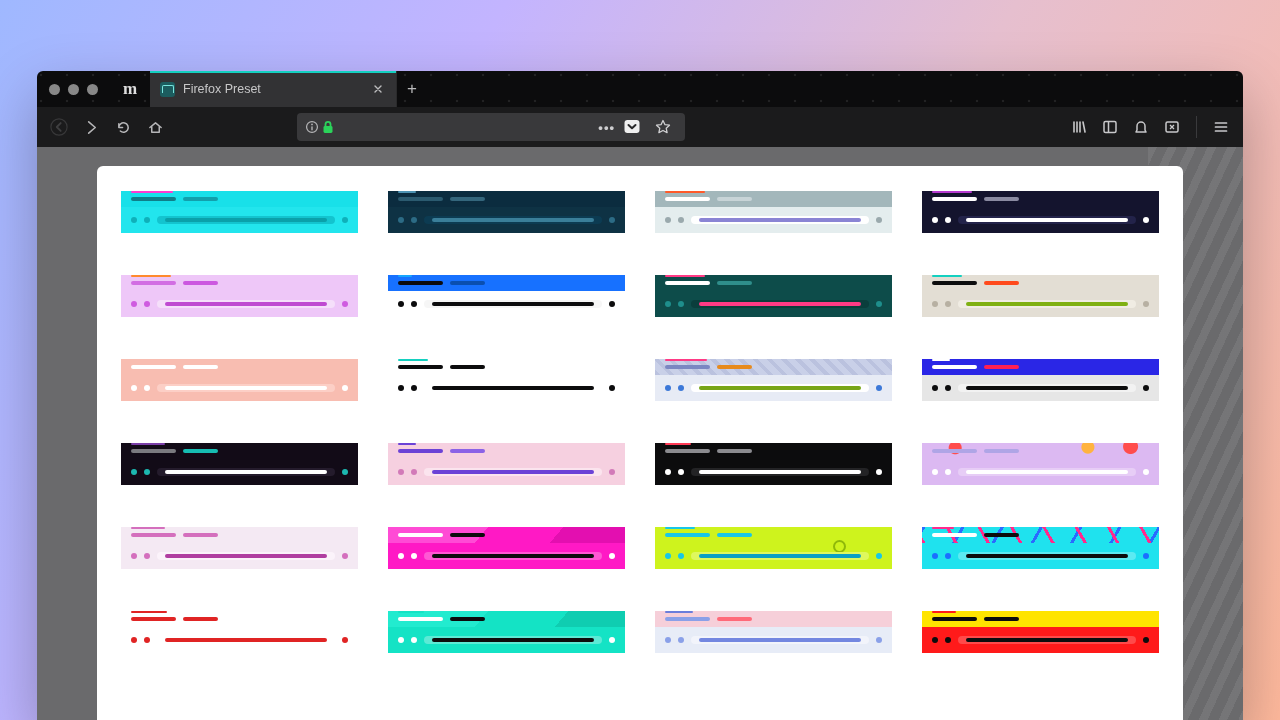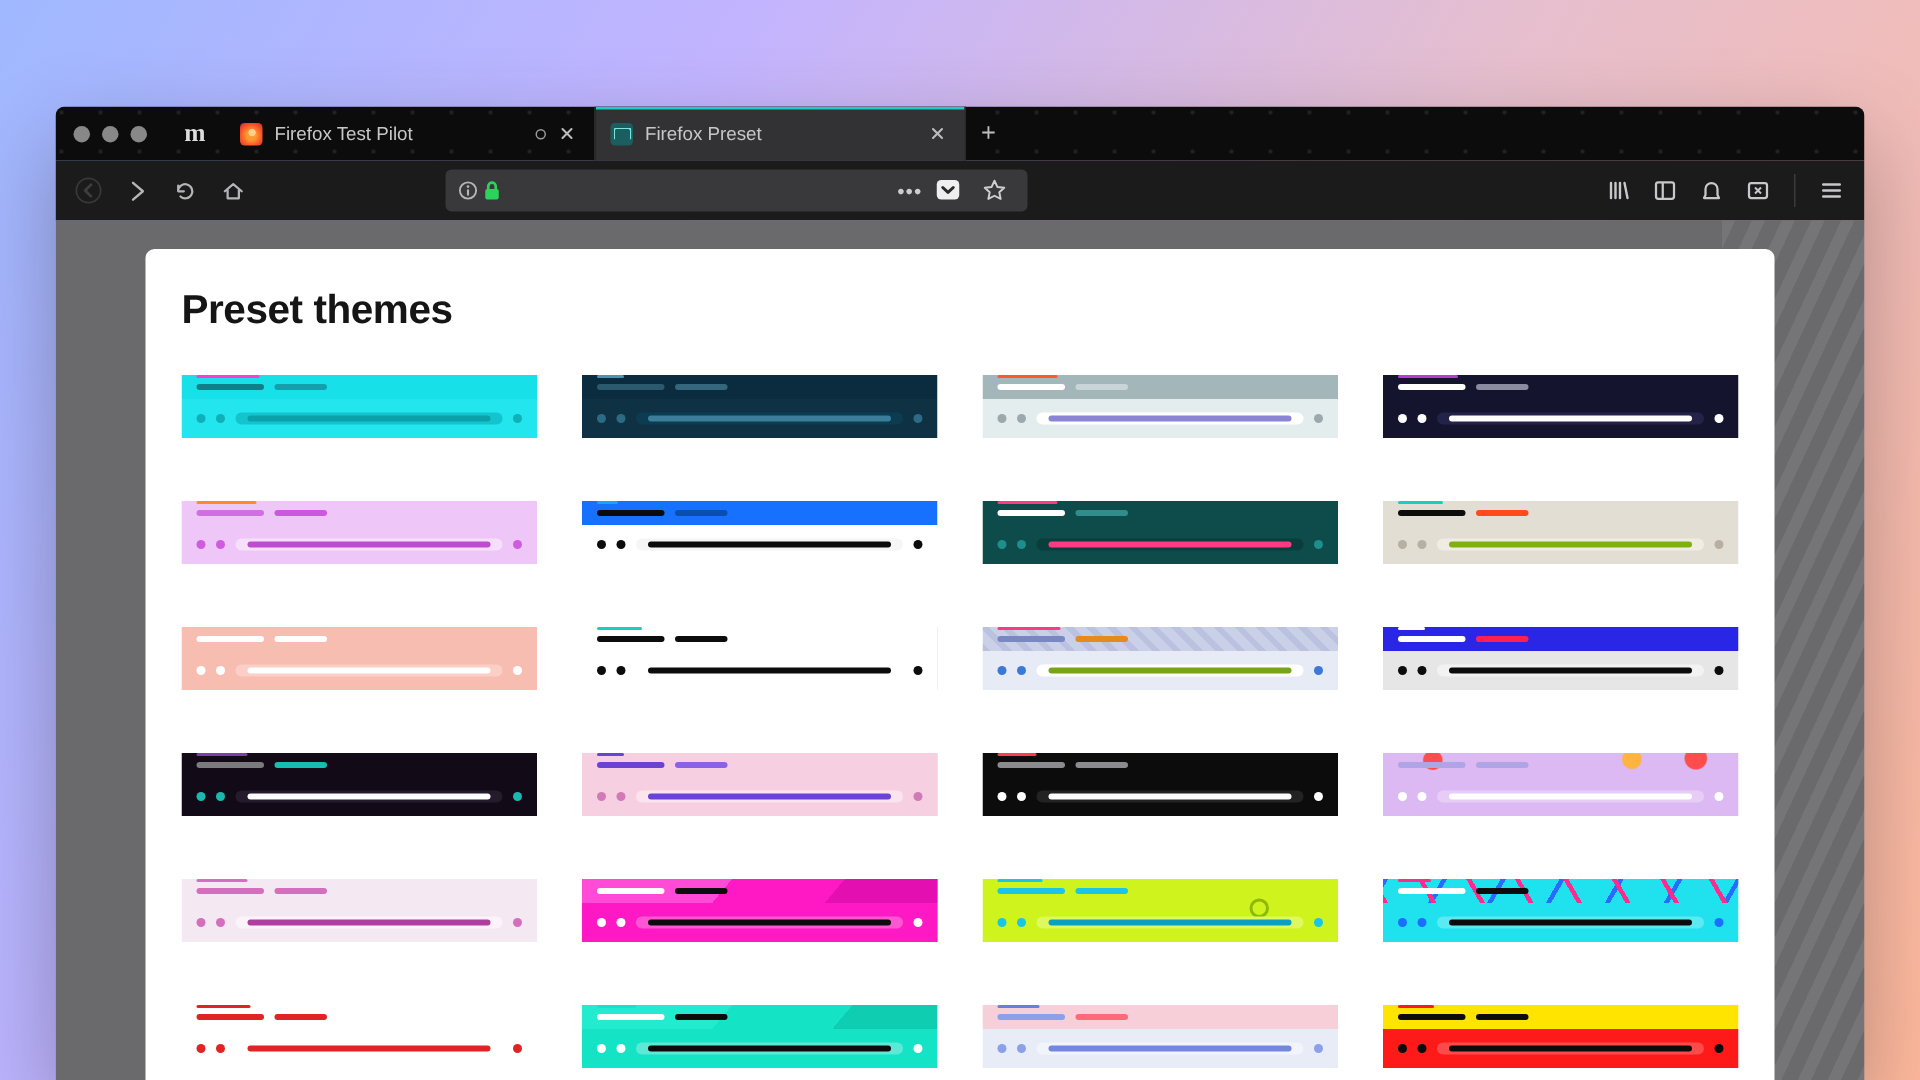--- a/index.html
+++ b/index.html
@@ -70,30 +70,20 @@
 
   <div class="tabstrip">
     <div class="pattern"></div>
     <div class="traffic">
       <span class="trf"></span>
       <span class="trf"></span>
       <span class="trf"></span>
     </div>
     <div class="mn">m</div>
 
-    <div class="tab inactive">
-      <span class="fav moz"></span>
-      <span class="ttxt">Firefox Test Pilot</span>
-      <span class="tload"></span>
-      <span class="tcls">
-          <svg width="12" height="12" viewBox="0 0 12 12">
-            <path d="M3 3l6 6M9 3l-6 6" stroke="currentColor" stroke-width="1.4" stroke-linecap="round"></path>
-          </svg>
-        </span>
-    </div>
 
     <div class="tab active">
       <span class="fav color"></span>
       <span class="ttxt">Firefox Preset</span>
       <span class="tcls">
           <svg width="12" height="12" viewBox="0 0 12 12">
             <path d="M3 3l6 6M9 3l-6 6" stroke="currentColor" stroke-width="1.4" stroke-linecap="round"></path>
           </svg>
         </span>
     </div>
@@ -184,21 +174,20 @@
     <div class="tb-btn">
         <svg width="16" height="16" viewBox="0 0 16 16">
           <path d="M2.5 4h11M2.5 8h11M2.5 12h11" stroke="#c8c8ca" stroke-width="1.7" stroke-linecap="round"></path>
         </svg>
       </div>
   </div>
 
   <div class="content">
     <div class="stripes"></div>
     <div class="sheet">
-      <h1>Preset themes</h1>
       <div class="grid" id="theme-grid">
           <div class="card">
             <span class="acc" style="background: rgb(255, 59, 209); width: 42px;"></span>
             <div class="c-top" style="background: rgb(24, 224, 233);">
               <span class="pill tabA" style="background: rgb(15, 127, 137);"></span>
               <span class="pill tabB" style="background: rgb(18, 160, 172);"></span>
             </div>
             <div class="c-bot" style="background: rgb(34, 229, 237);">
               <span class="dot" style="background: rgb(15, 176, 185);"></span>
               <span class="dot" style="background: rgb(15, 176, 185);"></span>

